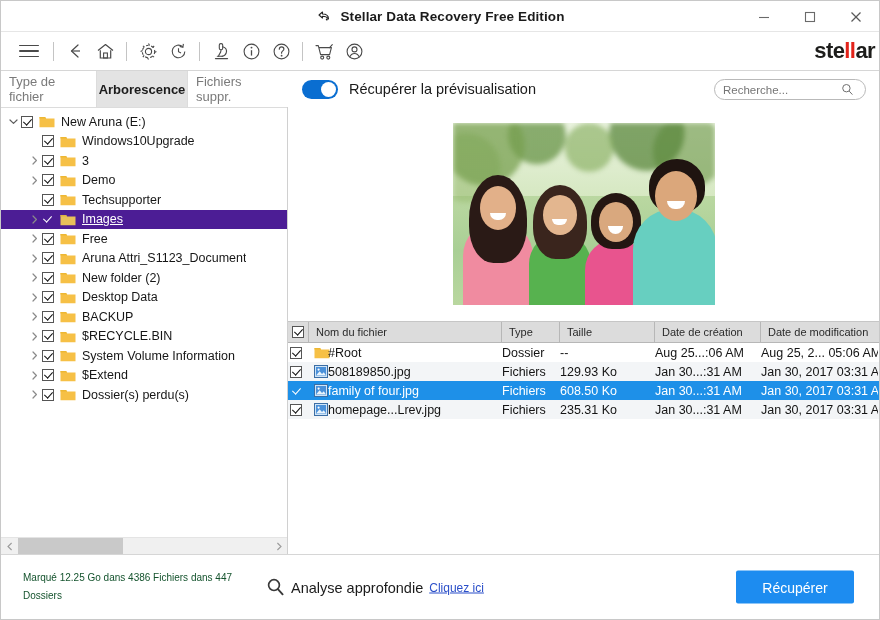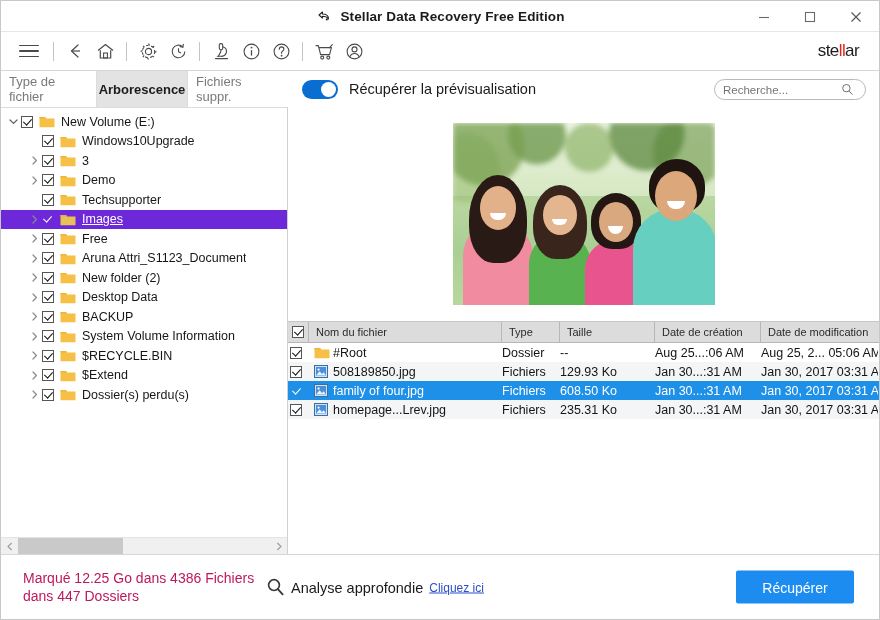--- a/index.html
+++ b/index.html
@@ -50,22 +50,22 @@
   .tb-icon {
     width:30px; height:30px; display:flex; align-items:center; justify-content:center;
     color:#4a4a4a; cursor:default;
   }
   .tb-icon svg { display:block; }
   .tb-sep { width:1px; height:19px; background:#c4c4c4; margin:0 6px; }
   .hamburger { margin-left:14px; margin-right:4px; width:28px; height:28px;
     display:flex; flex-direction:column; justify-content:center; gap:4px; align-items:center; }
   .hamburger span { display:block; width:20px; height:1.6px; background:#4a4a4a; border-radius:1px; }
   .brand {
-    position:absolute; right:20px; top:50%; transform:translateY(-50%);
-    font-size:17px; font-weight:400; color:#1d1d1b; letter-spacing:-0.6px;
+    position:absolute; right:4px; top:50%; transform:translateY(-50%);
+    font-size:22px; font-weight:700; color:#1d1d1b; letter-spacing:-0.6px;
   }
   .brand .red { color:#e2231a; }
 
   
   .tabsrow {
     position:absolute; left:0; top:70px; width:286px; height:36px;
     display:flex; align-items:stretch; background:#ffffff;
   }
   .tab {
     display:flex; align-items:center; justify-content:center;
@@ -106,21 +106,21 @@
   .treepanel {
     position:absolute; left:0; top:106px; width:286px; height:430px;
     background:#ffffff; border-top:1px solid #dcdcdc;
     overflow:hidden;
   }
   .tree { padding-top:4px; }
   .trow {
     display:flex; align-items:center; height:19.5px; padding-left:4px;
     font-size:12.5px; color:#161616; white-space:nowrap; cursor:default;
   }
-  .trow.selected { background:#6d28d9; color:#ffffff;text-decoration:underline; }
+  .trow.selected { background:#4c1d95; color:#ffffff;text-decoration:underline; }
   .arrow { width:16px; display:flex; align-items:center; justify-content:center;
     color:#6a6a6a; font-size:9px; flex:none; }
   .arrow svg { display:block; }
   .cbx {
     width:12px; height:12px; border:1px solid #555; background:#fff;
     flex:none; margin-right:6px; position:relative;
   }
   .cbx.checked::after {
     content:""; position:absolute; left:3px; top:0px; width:4px; height:7px;
     border:solid #111; border-width:0 1.6px 1.6px 0; transform:rotate(42deg);
@@ -193,38 +193,38 @@
   .th .cbx { margin-right:0; }
   .tbody { }
   .frow {
     display:flex; height:19px; align-items:center; font-size:12.5px;
     color:#141414; cursor:default;
   }
   .frow.alt { background:#f3f5f7; }
   .frow.selected { background:#1e90e8; color:#ffffff; }
   .fc { display:flex; align-items:center; white-space:nowrap; overflow:hidden; }
   .fc.c-chk { width:21px; justify-content:center; }
-  .fc.c-name { width:193px; padding-left:5px; gap:5px; }
+  .fc.c-name { width:193px; padding-left:5px; }
   .fc.c-type { width:58px; }
   .fc.c-size { width:95px; }
   .fc.c-cre  { width:106px; }
   .fc.c-mod  { width:117px; }
   .frow.selected .cbx { border-color:transparent; background:transparent; }
   .frow.selected .cbx.checked::after { border-color:#ffffff; }
   .ficon { width:14px; height:13px; flex:none; }
 
   
   .statusbar {
     position:absolute; left:0; top:553px; width:878px; height:65px;
     background:#ffffff; border-top:1px solid #d6d6d6;
     display:flex; align-items:center;
   }
   .marked {
     position:absolute; left:22px; top:50%; transform:translateY(-50%);
-    font-size:14px; color:#be185d; line-height:18px; width:235px;
+    font-size:10px; color:#14532d; line-height:18px; width:235px;
   }
   .deepscan {
     position:absolute; left:265px; top:50%; transform:translateY(-50%);
     display:flex; align-items:center; gap:6px;
   }
   .deepscan .mag2 { color:#3a3a3a; display:flex; }
   .ds-label { font-size:14.5px; color:#1b1b1b; }
   .ds-link { font-size:12px; color:#2b4fc9; text-decoration:underline; cursor:pointer; }
   .recover {
     position:absolute; right:25px; top:50%; transform:translateY(-50%);
@@ -389,21 +389,21 @@
           <span class="arrow">
             <svg width="9" height="9" viewBox="0 0 9 9">
               <path d="M1 3 L4.5 6.4 L8 3" fill="none" stroke="#5d5d5d" stroke-width="1.2" stroke-linecap="round" stroke-linejoin="round"></path>
             </svg>
           </span>
           <span class="cbx checked"></span>
           <span class="folder"><svg width="16" height="13" viewBox="0 0 16 13">
               <path d="M0.5 2 L0.5 12.2 L15.5 12.2 L15.5 3.6 L7.2 3.6 L6 2 Z" fill="#f6c046"></path>
               <path d="M0.5 2 L6 2 L7.2 3.6 L0.5 3.6 Z" fill="#edb733"></path>
             </svg></span>
-          <span class="tlabel">New Volume (E:)</span>
+          <span class="tlabel">New Aruna (E:)</span>
         </div>
         <div class="trow">
           <span style="width:21px;flex:none"></span>
           <span class="arrow"></span>
           <span class="cbx checked"></span>
           <span class="folder"><svg width="16" height="13" viewBox="0 0 16 13">
               <path d="M0.5 2 L0.5 12.2 L15.5 12.2 L15.5 3.6 L7.2 3.6 L6 2 Z" fill="#f6c046"></path>
               <path d="M0.5 2 L6 2 L7.2 3.6 L0.5 3.6 Z" fill="#edb733"></path>
             </svg></span>
           <span class="tlabel">Windows10Upgrade</span>
@@ -535,35 +535,35 @@
           <span class="arrow">
             <svg width="9" height="9" viewBox="0 0 9 9">
               <path d="M3 1 L6.4 4.5 L3 8" fill="none" stroke="#8a8a8a" stroke-width="1.2" stroke-linecap="round" stroke-linejoin="round"></path>
             </svg>
           </span>
           <span class="cbx checked"></span>
           <span class="folder"><svg width="16" height="13" viewBox="0 0 16 13">
               <path d="M0.5 2 L0.5 12.2 L15.5 12.2 L15.5 3.6 L7.2 3.6 L6 2 Z" fill="#f6c046"></path>
               <path d="M0.5 2 L6 2 L7.2 3.6 L0.5 3.6 Z" fill="#edb733"></path>
             </svg></span>
+          <span class="tlabel">$RECYCLE.BIN</span>
+        </div>
+        <div class="trow">
+          <span style="width:21px;flex:none"></span>
+          <span class="arrow">
+            <svg width="9" height="9" viewBox="0 0 9 9">
+              <path d="M3 1 L6.4 4.5 L3 8" fill="none" stroke="#8a8a8a" stroke-width="1.2" stroke-linecap="round" stroke-linejoin="round"></path>
+            </svg>
+          </span>
+          <span class="cbx checked"></span>
+          <span class="folder"><svg width="16" height="13" viewBox="0 0 16 13">
+              <path d="M0.5 2 L0.5 12.2 L15.5 12.2 L15.5 3.6 L7.2 3.6 L6 2 Z" fill="#f6c046"></path>
+              <path d="M0.5 2 L6 2 L7.2 3.6 L0.5 3.6 Z" fill="#edb733"></path>
+            </svg></span>
           <span class="tlabel">System Volume Information</span>
-        </div>
-        <div class="trow">
-          <span style="width:21px;flex:none"></span>
-          <span class="arrow">
-            <svg width="9" height="9" viewBox="0 0 9 9">
-              <path d="M3 1 L6.4 4.5 L3 8" fill="none" stroke="#8a8a8a" stroke-width="1.2" stroke-linecap="round" stroke-linejoin="round"></path>
-            </svg>
-          </span>
-          <span class="cbx checked"></span>
-          <span class="folder"><svg width="16" height="13" viewBox="0 0 16 13">
-              <path d="M0.5 2 L0.5 12.2 L15.5 12.2 L15.5 3.6 L7.2 3.6 L6 2 Z" fill="#f6c046"></path>
-              <path d="M0.5 2 L6 2 L7.2 3.6 L0.5 3.6 Z" fill="#edb733"></path>
-            </svg></span>
-          <span class="tlabel">$RECYCLE.BIN</span>
         </div>
         <div class="trow">
           <span style="width:21px;flex:none"></span>
           <span class="arrow">
             <svg width="9" height="9" viewBox="0 0 9 9">
               <path d="M3 1 L6.4 4.5 L3 8" fill="none" stroke="#8a8a8a" stroke-width="1.2" stroke-linecap="round" stroke-linejoin="round"></path>
             </svg>
           </span>
           <span class="cbx checked"></span>
           <span class="folder"><svg width="16" height="13" viewBox="0 0 16 13">

